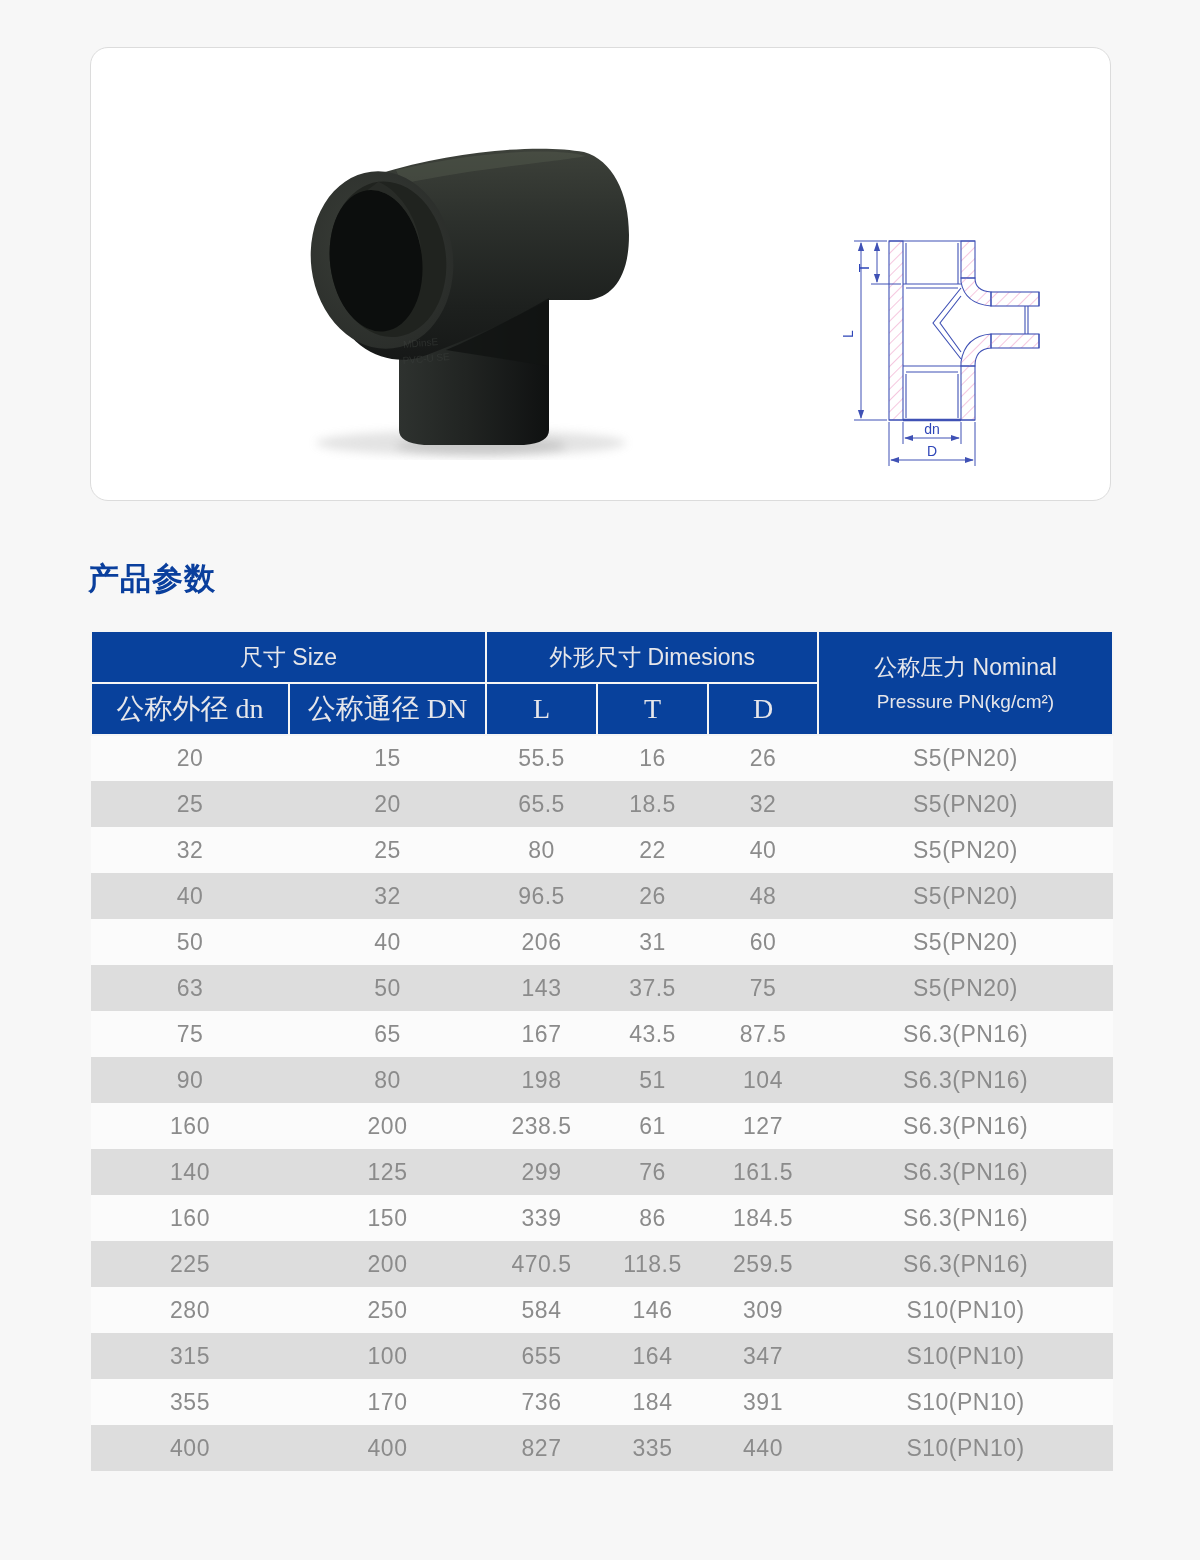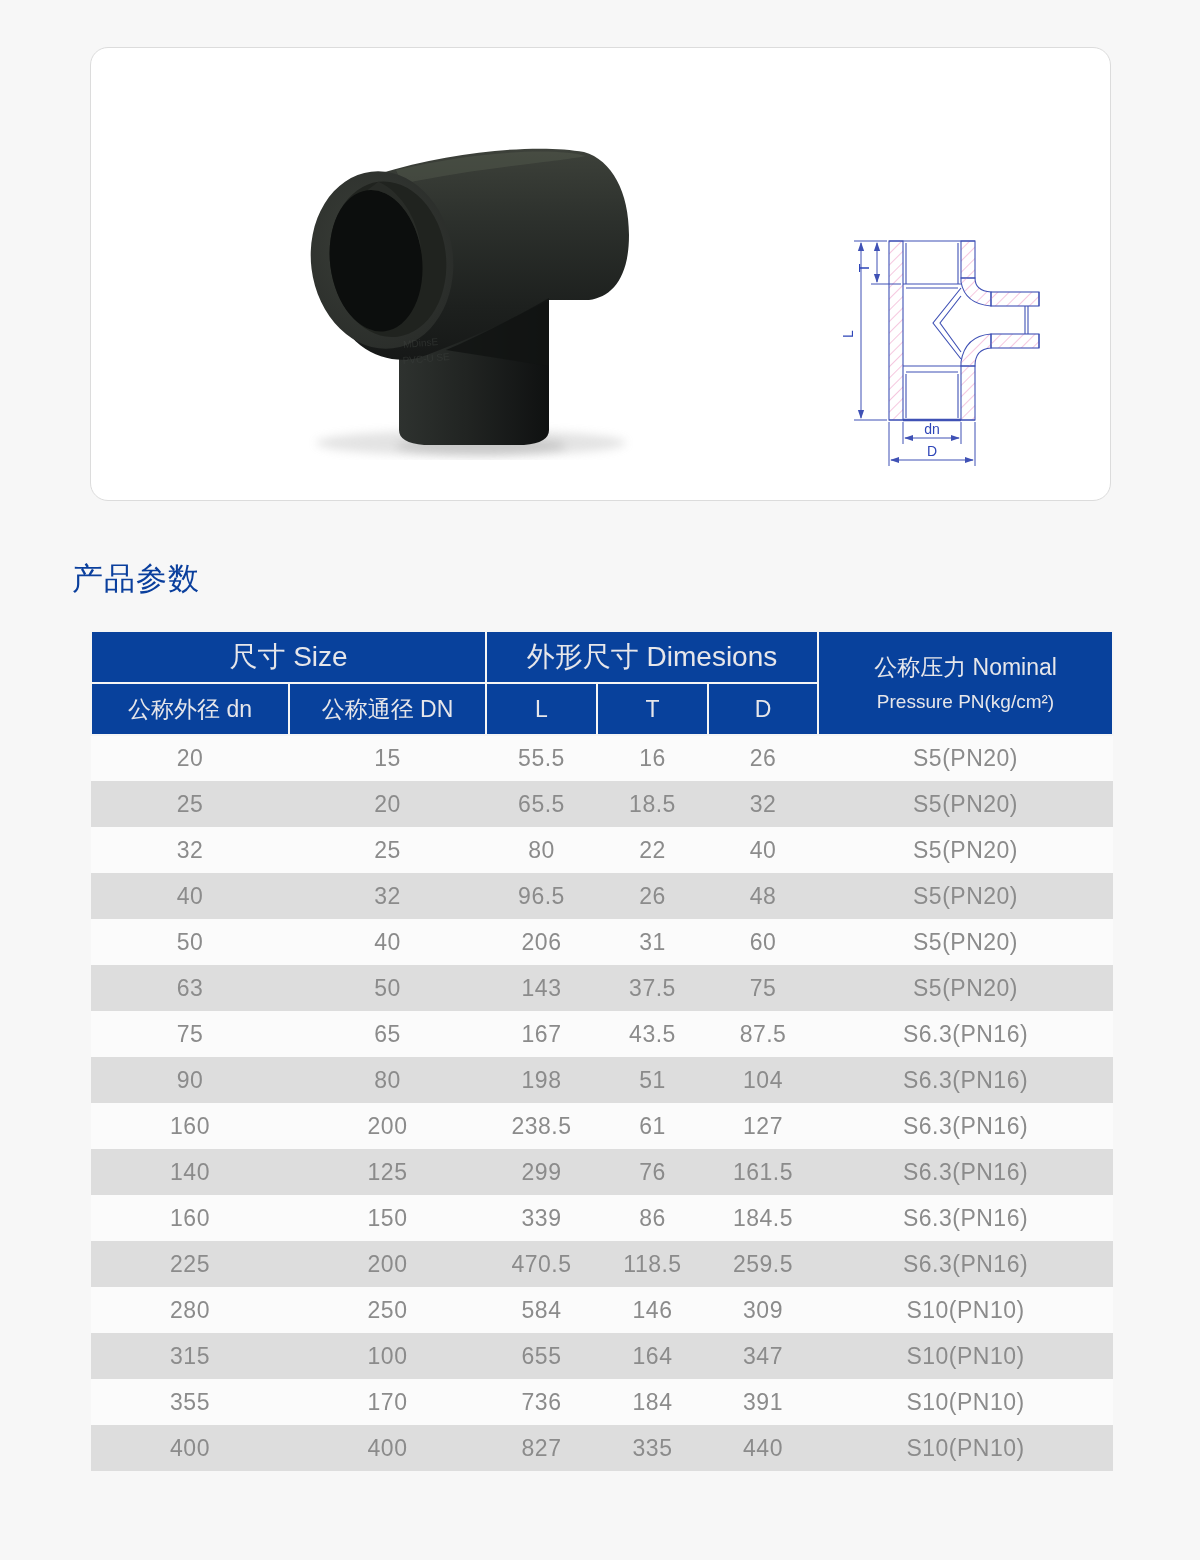--- a/index.html
+++ b/index.html
@@ -14,41 +14,41 @@
     position:absolute; left:90px; top:47px;
     width:1021px; height:454px;
     background:#ffffff;
     border:1px solid #dcdcdc;
     border-radius:18px;
   }
   .photo-svg   { position:absolute; left:215px; top:92px; }
   .diagram-svg { position:absolute; left:748px; top:176px; }
 
   .section-title {
-    position:absolute; left:72px; top:558px;
-    font-size:31px; font-weight:400;
+    position:absolute; left:88px; top:558px;
+    font-size:31px; font-weight:700;
     color:#0a3f9d; letter-spacing:1px;
   }
 
   table.spec-table {
     position:absolute; left:90px; top:630px;
     width:1022px;
     border-collapse:collapse;
     table-layout:fixed;
   }
   table.spec-table thead th {
     background:#08419c;
     color:#e6e6ea;
     font-weight:400;
     border:2px solid #f5f5f5;
     text-align:center;
     padding:0;
   }
-  th.group-cell { height:52px; font-size:28px; }
-  th.sub-cell   { height:52px; font-size:23px; }
+  th.group-cell { height:52px; font-size:23px; }
+  th.sub-cell   { height:52px; font-size:28px;font-family:Liberation Serif, serif; }
   th.pressure-cell { font-size:23px; line-height:1.35; }
   th.pressure-cell .line2 { font-size:19px; margin-top:6px; }
 
   table.spec-table tbody td {
     height:46px;
     text-align:center;
     vertical-align:middle;
     font-size:23px;
     color:#8b8b8b;
     letter-spacing:0.5px;

